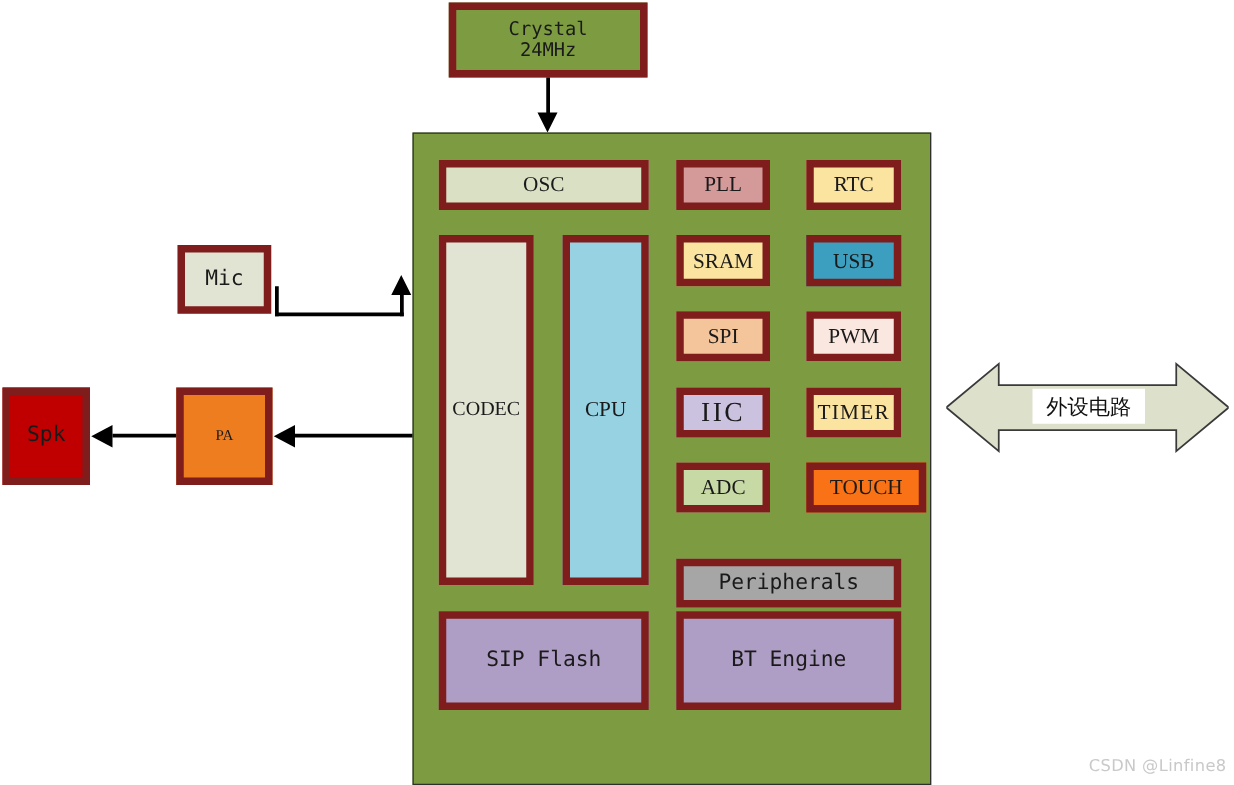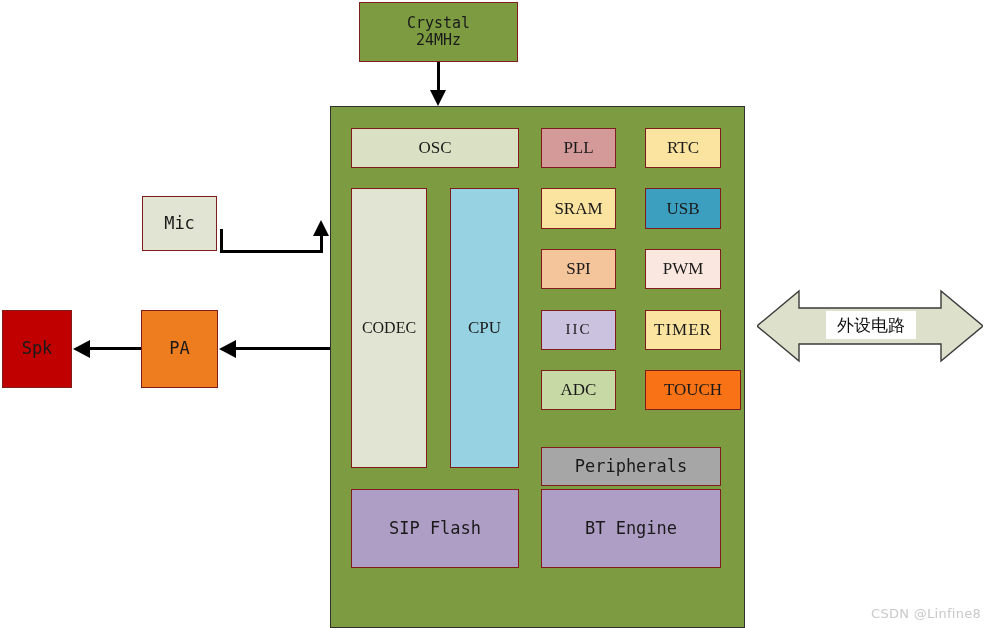--- a/index.html
+++ b/index.html
@@ -13,21 +13,21 @@
     height: 628px;
     background: #ffffff;
     overflow: hidden;
     font-family: "DejaVu Serif", "Liberation Serif", serif;
   }
 
   
   .blk {
     position: absolute;
     box-sizing: border-box;
-    border: 1px solid #7f1d1d;
+    border: 6px solid #7f1d1d;
     display: flex;
     align-items: center;
     justify-content: center;
     text-align: center;
     color: #1a1a1a;
     line-height: 1.15;
     white-space: pre-line;
   }
   .mono {
     font-family: "DejaVu Sans Mono", "Liberation Mono", monospace;
@@ -127,21 +127,21 @@
   <div class="blk serif" style="left: 450px; top: 188px; width: 69px; height: 280px; font-size: 17px; background: rgb(151, 210, 227);">CPU</div>
 
   <div class="blk serif" style="left: 541px; top: 188px; width: 75px; height: 41px; font-size: 17px; background: rgb(251, 227, 160);">SRAM</div>
 
   <div class="blk serif" style="left: 645px; top: 188px; width: 76px; height: 41px; font-size: 17px; background: rgb(60, 159, 191);">USB</div>
 
   <div class="blk serif" style="left: 541px; top: 249px; width: 75px; height: 40px; font-size: 17px; background: rgb(244, 196, 154);">SPI</div>
 
   <div class="blk serif" style="left: 645px; top: 249px; width: 76px; height: 40px; font-size: 17px; background: rgb(250, 232, 224);">PWM</div>
 
-  <div class="blk serif" style="left: 541px; top: 310px; width: 75px; height: 40px; font-size: 15px; letter-spacing: 2px; background: rgb(203, 194, 224);">IIC</div>
+  <div class="blk serif" style="left: 541px; top: 310px; width: 75px; height: 40px; font-size: 22px; letter-spacing: 2px; background: rgb(203, 194, 224);">IIC</div>
 
   <div class="blk serif" style="left: 645px; top: 310px; width: 76px; height: 40px; font-size: 17px; letter-spacing: 1px; background: rgb(251, 227, 160);">TIMER</div>
 
   <div class="blk serif" style="left: 541px; top: 370px; width: 75px; height: 40px; font-size: 17px; background: rgb(199, 217, 164);">ADC</div>
 
   <div class="blk serif" style="left: 645px; top: 370px; width: 96px; height: 40px; font-size: 17px; background: #f97316;">TOUCH</div>
 
   <div class="blk mono" style="left: 541px; top: 430px; width: 180px; height: 39px; font-size: 17px; background: rgb(166, 166, 166); margin-top: 17px;">Peripherals</div>
 
   <div class="blk mono" style="left: 351px; top: 489px; width: 168px; height: 79px; font-size: 17px; background: rgb(174, 157, 196);">SIP Flash</div>
@@ -149,21 +149,21 @@
   <div class="blk mono" style="left: 541px; top: 489px; width: 180px; height: 79px; font-size: 17px; background: rgb(174, 157, 196);">BT Engine</div>
 
 
   <div class="blk mono" style="left: 142px; top: 196px; width: 75px; height: 55px; font-size: 17px; background: rgb(225, 228, 210);">Mic</div>
 
   <div class="line" style="left: 220px; top: 229px; width: 3px; height: 24px; background: rgb(0, 0, 0);"></div>
   <div class="line" style="left: 220px; top: 250px; width: 103px; height: 3px; background: rgb(0, 0, 0);"></div>
   <div class="line" style="left: 320px; top: 233px; width: 3px; height: 20px; background: rgb(0, 0, 0);"></div>
   <div class="arrow-head ah-up" style="left:313px; top:220px;"></div>
 
-  <div class="blk mono" style="left: 141px; top: 310px; width: 77px; height: 78px; font-size: 17px; background: rgb(237, 125, 31);">PA</div>
+  <div class="blk mono" style="left: 141px; top: 310px; width: 77px; height: 78px; font-size: 12px; background: rgb(237, 125, 31); font-family: Liberation Serif, serif;">PA</div>
 
   <div class="line" style="left: 236px; top: 347px; width: 94px; height: 3px; background: rgb(0, 0, 0);"></div>
   <div class="arrow-head ah-left" style="left:219px; top:340px;"></div>
 
   <div class="blk mono" style="left: 2px; top: 310px; width: 70px; height: 78px; font-size: 17px; color: rgb(26, 26, 26); background: rgb(192, 0, 0);">Spk</div>
 
   <div class="line" style="left: 90px; top: 347px; width: 51px; height: 3px; background: rgb(0, 0, 0);"></div>
   <div class="arrow-head ah-left" style="left:73px; top:340px;"></div>
 
   <svg id="ext-circuit-arrow" style="left:757px; top:287px;" width="226" height="78" viewBox="0 0 226 78">

